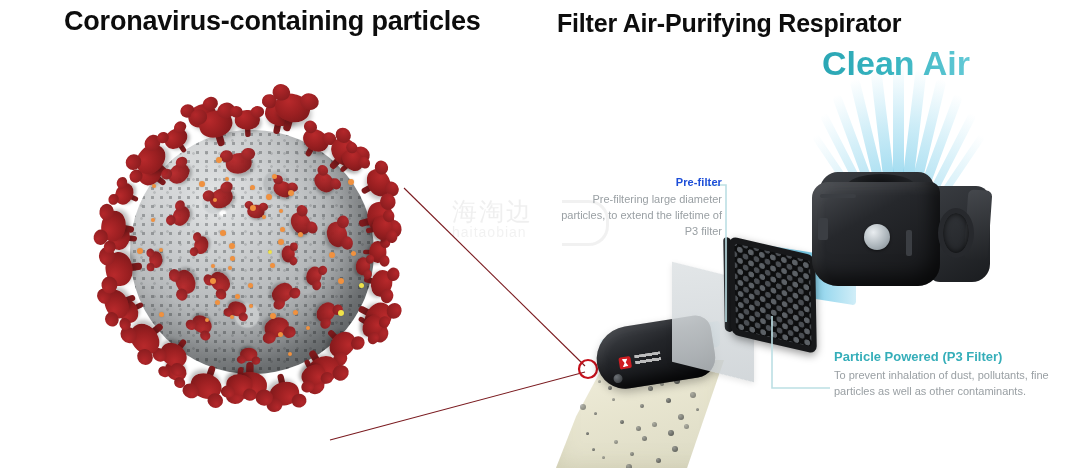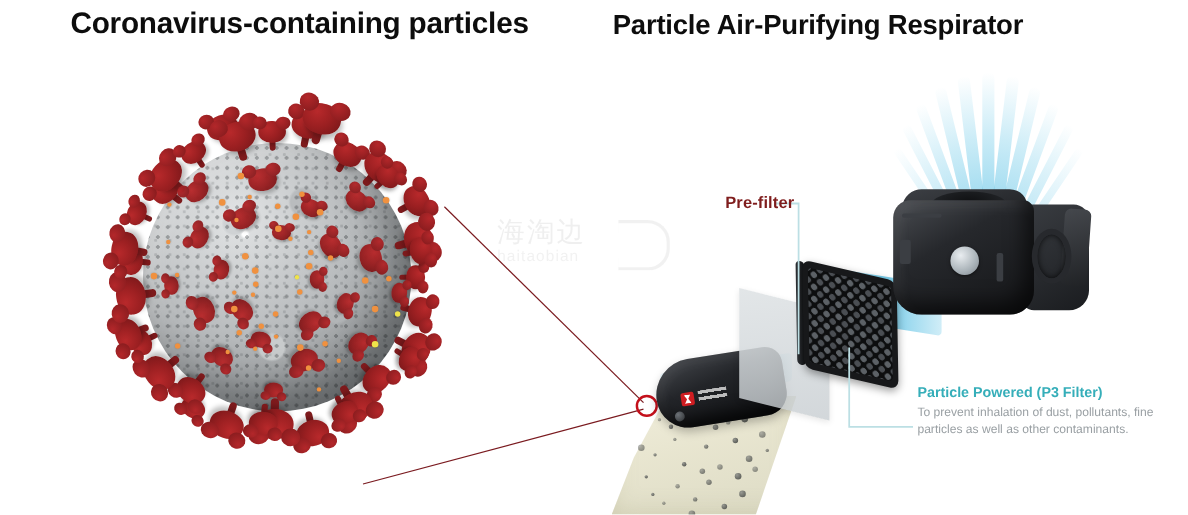--- a/index.html
+++ b/index.html
@@ -123,37 +123,38 @@
   #aerosol{position:absolute;left:540px;top:352px;width:200px;height:116px;overflow:hidden;}
   #aerosol-sheet{position:absolute;left:16px;top:8px;width:168px;height:108px;
     background:linear-gradient(165deg,rgba(240,237,218,.95) 0%,rgba(229,226,202,.9) 45%,rgba(214,212,186,.85) 100%);
     clip-path:polygon(30% 0, 100% 0, 78% 100%, 0 100%, 12% 52%);
     box-shadow:inset 0 0 22px rgba(170,165,130,.35);}
   .particle{position:absolute;border-radius:50%;background:radial-gradient(circle at 32% 28%,#8d8f8a,#3c3e3b);}
 
   
   #callout-svg{position:absolute;left:0;top:0;width:1080px;height:468px;pointer-events:none;}
   #prefilter-label{position:absolute;left:558px;top:176px;width:164px;text-align:right;}
-  #prefilter-title{font-size:15px;font-weight:bold;color:#7f1d1d;letter-spacing:.1px;}
+  #prefilter-title{font-size:11px;font-weight:bold;color:#1d4ed8;letter-spacing:.1px;}
   #prefilter-desc{margin-top:3px;font-size:11px;line-height:16px;color:#9aa0a4;}
 
   #hepa-label{position:absolute;left:834px;top:348px;width:240px;}
   #hepa-title{font-size:30px;font-weight:bold;letter-spacing:-.3px;line-height:34px;
     background:linear-gradient(90deg,#27a4b2 0%,#3cb6c2 50%,#6bccd8 100%);
     -webkit-background-clip:text;background-clip:text;color:#34abb8;-webkit-text-fill-color:transparent;}
   #hepa-sub{margin-top:1px;font-size:13px;font-weight:bold;color:#35aeb9;}
   #hepa-desc{margin-top:3px;font-size:11px;line-height:16px;color:#9aa0a4;}
 </style>
 </head>
 <body>
 
 <div id="stage">
 
   <div class="title" id="title-left">Coronavirus-containing particles</div>
-  <div class="title" id="title-right">Particle Air-Purifying Respirator</div>
+  <div class="title" id="title-right">Filter Air-Purifying Respirator</div>
+  <div id="clean-air">Clean Air</div>
 
   <div id="watermark">
     <div class="wm-cn">海淘边</div>
     <div class="wm-en">haitaobian</div>
     <div class="wm-mark"></div>
   </div>
 
   <div id="virus">
     <div id="virus-core"></div>
     <div id="virus-texture"></div>
@@ -494,20 +495,21 @@
     <div class="dev-vent" style="left:100px;top:62px;width:6px;height:26px;"></div>
   </div>
 
   <svg id="callout-svg">
     <path d="M705 185 H726 V322" fill="none" stroke="#bcdfe4" stroke-width="1.6"></path>
     <path d="M772 316 V388 H830" fill="none" stroke="#bcdfe4" stroke-width="1.6"></path>
   </svg>
 
   <div id="prefilter-label">
     <div id="prefilter-title">Pre-filter</div>
+    <div id="prefilter-desc">Pre-filtering large diameter particles, to extend the lifetime of P3 filter</div>
   </div>
 
   <div id="hepa-label">
     <div id="hepa-sub">Particle Powered (P3 Filter)</div>
     <div id="hepa-desc">To prevent inhalation of dust, pollutants, fine particles as well as other contaminants.</div>
   </div>
 
 </div>
 
 </body></html>

